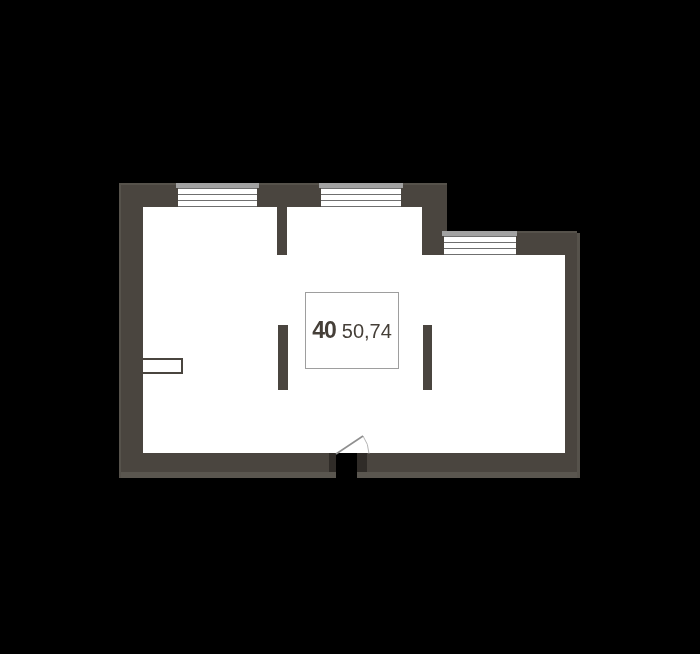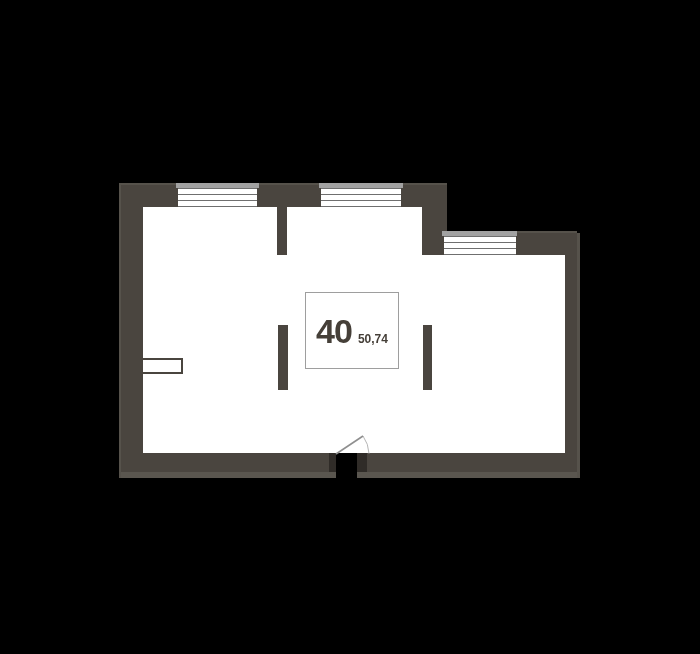--- a/index.html
+++ b/index.html
@@ -55,22 +55,22 @@
   .jamb-left{left:329px;top:453px;width:7px;height:19px;}
   .jamb-right{left:357px;top:453px;width:10px;height:19px;}
   .door-svg{left:320px;top:425px;width:60px;height:40px;overflow:visible;}
   
   .label-box{
     left:305px;top:292px;width:94px;height:77px;
     background:var(--interior,#fff);border:1px solid var(--labelborder,#9e9e9e);
     display:flex;align-items:center;justify-content:center;
   }
   .label-inner{display:flex;align-items:baseline;gap:6px;color:var(--text,#453f38);}
-  .unit-number{font-size:34px;font-weight:600;letter-spacing:-1px;line-height:1;}
-  .unit-area{font-size:12px;font-weight:700;line-height:1;}
+  .unit-number{font-size:23px;font-weight:600;letter-spacing:-1px;line-height:1;}
+  .unit-area{font-size:20px;font-weight:400;line-height:1;}
 </style>
 </head>
 <body style="background: rgb(0, 0, 0);">
 
 <div id="stage" style="--bg: #000000; --wall: #4a453f; --bevel: #56524b; --outer: #5a564f; --sill: #a2a2a2; --winline: #6f6f6f; --interior: #ffffff; --labelborder: #9e9e9e; --text: #453f38; --jamb: #302c28; --doorline: #8f8f8f; --doorarc: #b5b5b5;">
 
   <div class="abs bevel bevel-top-a"></div>
   <div class="abs bevel bevel-left"></div>
   <div class="abs bevel bevel-top-b"></div>
   <div class="abs bevel bevel-right"></div>

